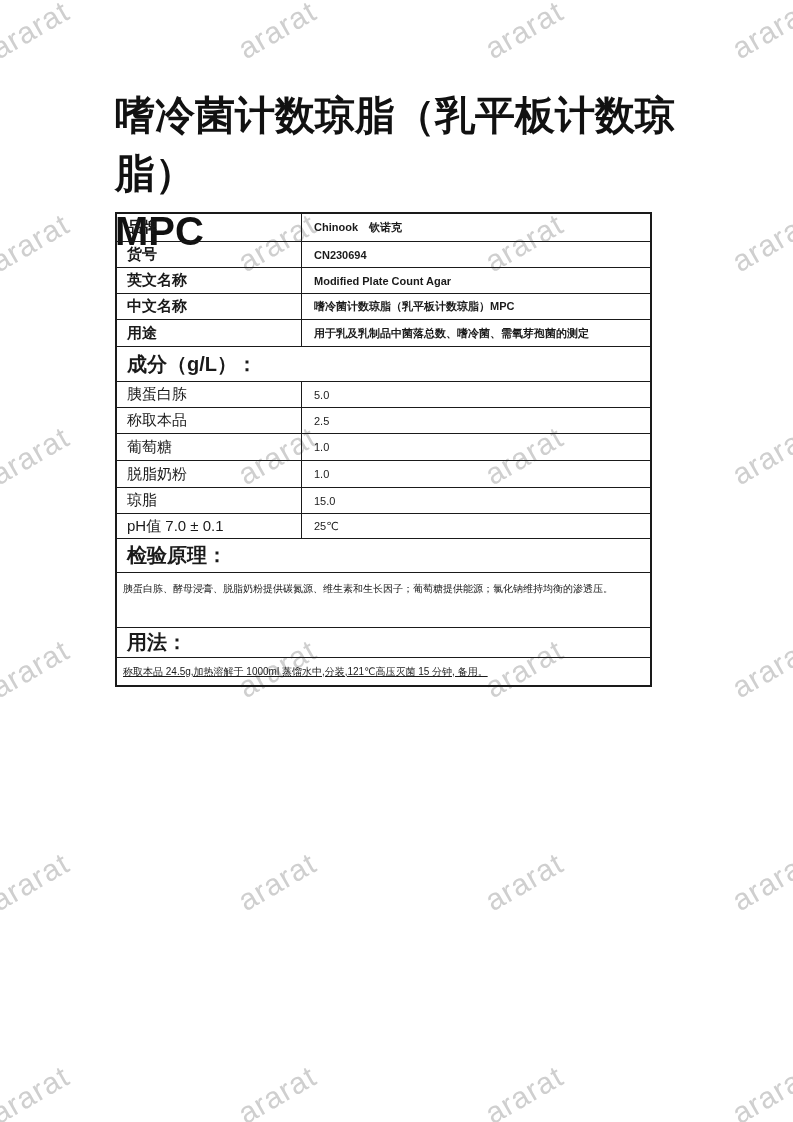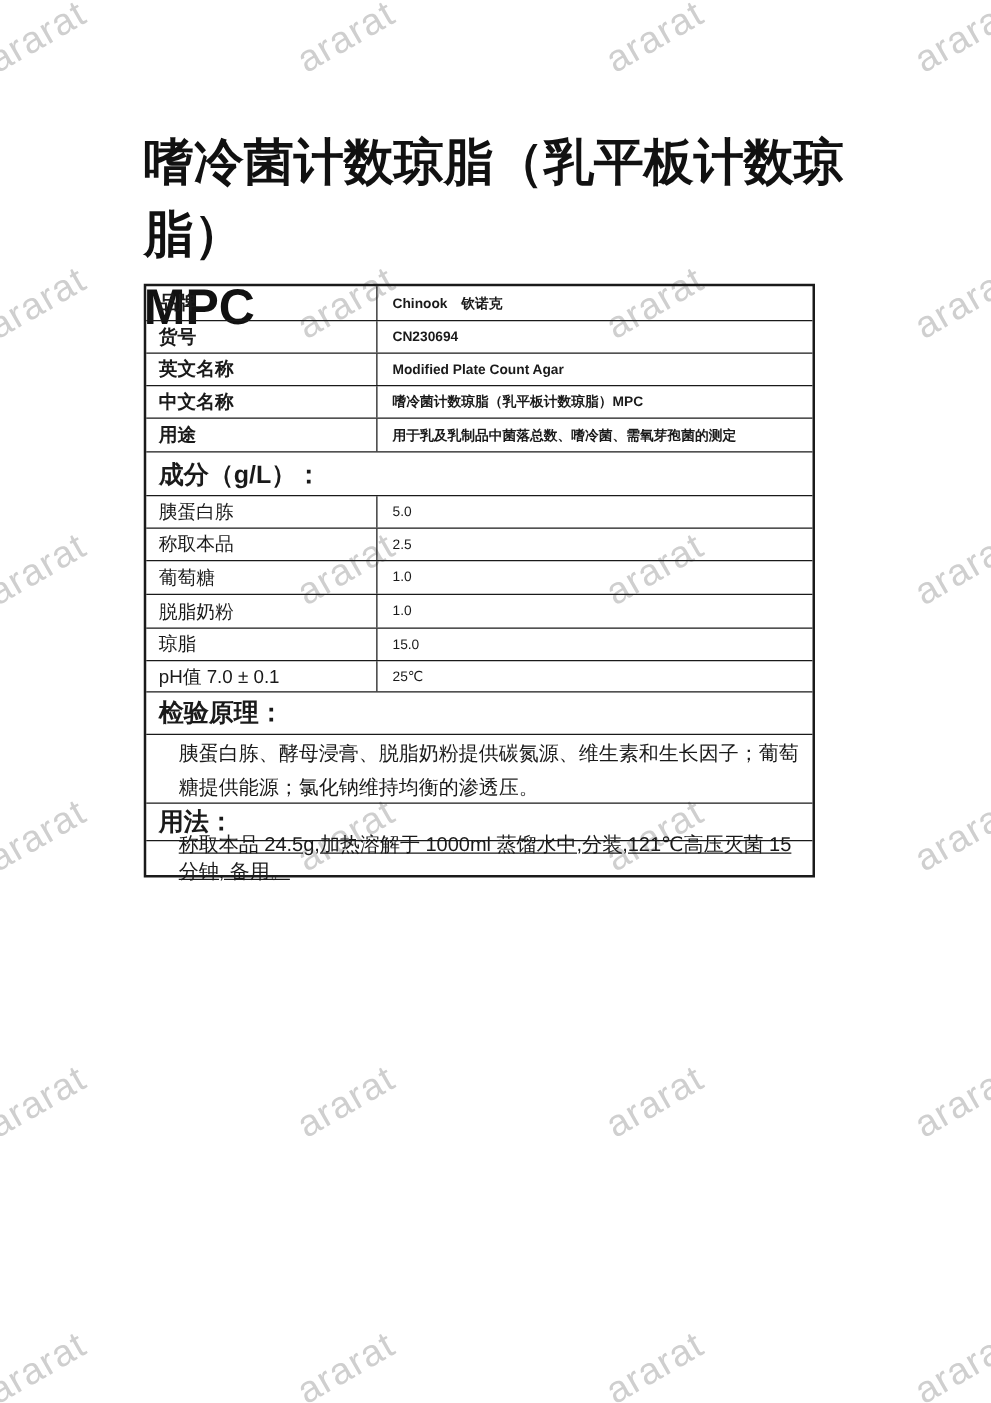--- a/index.html
+++ b/index.html
@@ -20,21 +20,21 @@
     display: flex; align-items: center; justify-content: center;
   }
   .watermark span {
     transform: rotate(-30deg);
     font-size: 30px;
     white-space: nowrap;
     letter-spacing: 1px;
   }
 
   
-  .doc { position: absolute; inset: 0; z-index: 1; margin-top: 15px; }
+  .doc { position: absolute; inset: 0; z-index: 1; }
 
   .title {
     position: absolute;
     left: 115px; top: 86px;
     width: 600px;
     font-size: 40px;
     font-weight: bold;
     line-height: 58px;
     color: #111;
   }
@@ -77,22 +77,22 @@
     display: flex; align-items: center;
     box-sizing: border-box;
     border-top: 1.5px solid #1a1a1a;
     padding-left: 10px;
     font-size: 20px;
     font-weight: bold;
   }
   .text-row {
     box-sizing: border-box;
     border-top: 1.5px solid #1a1a1a;
-    padding: 2px 10px 0 26px;
-    font-size: 16px;
+    padding: 2px 10px 0 6px;
+    font-size: 10px;
     line-height: 27px;
   }
   .text-row.single {
     display: flex; align-items: center;
     padding-top: 0;
     line-height: normal;
     text-decoration: underline;
   }
 
   

